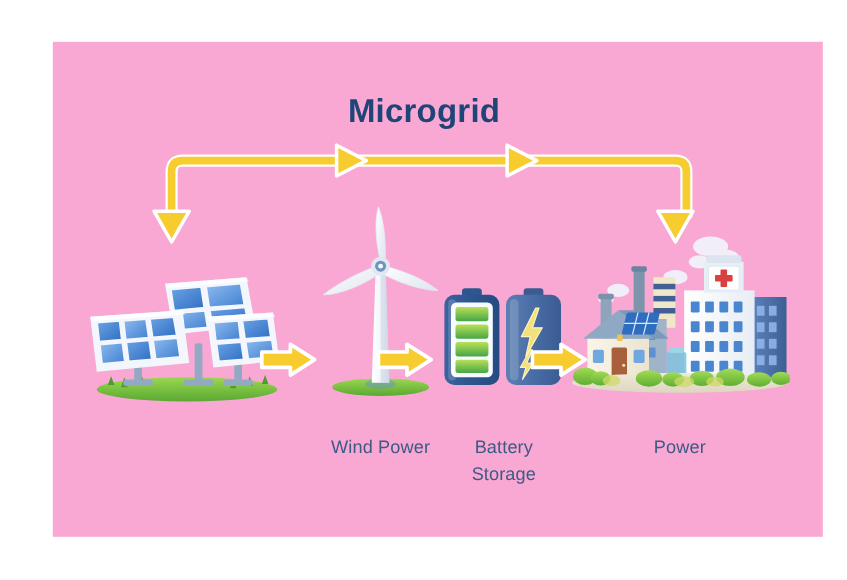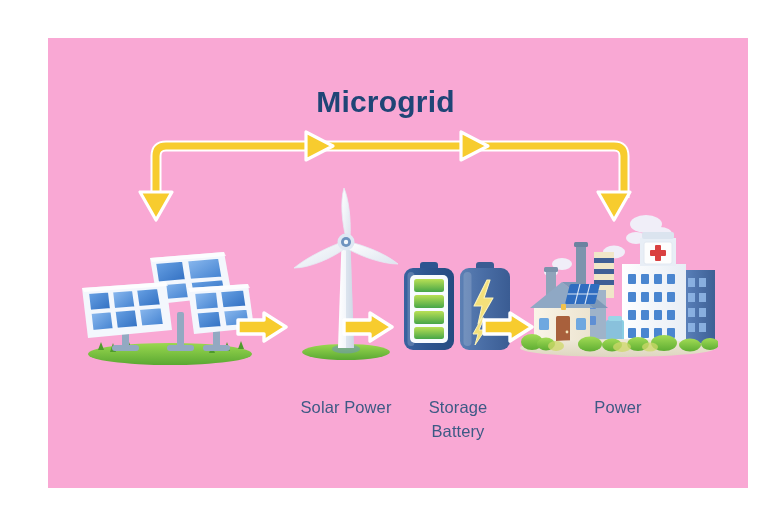--- a/index.html
+++ b/index.html
@@ -190,21 +190,21 @@
           <path d="M80 52 C 76 36, 74 16, 78 2 C 83 14, 85 34, 84 52 Z"></path>
           <path d="M76 56 C 60 62, 40 72, 28 82 C 44 82, 66 72, 80 62 Z"></path>
           <path d="M84 56 C 100 60, 120 68, 132 78 C 116 78, 94 70, 80 62 Z"></path>
         </g>
 
         <circle cx="80" cy="56" r="8.5" fill="#dfe8f3"></circle>
         <circle cx="80" cy="56" r="5" fill="#6e93bf"></circle>
         <circle cx="80" cy="56" r="2.2" fill="#f4f8fc"></circle>
       </svg>
     </div>
-    <div class="node-label" style="left:218px; top:358px; width:160px;">Solar Power</div>
+    <div class="node-label" style="left:218px; top:358px; width:160px;">Wind Power</div>
 
     <div class="connector" style="left:294px; top:272px; width:52px; height:34px;">
       <svg width="52" height="34" viewBox="0 0 52 34">
         <polygon points="2,10 28,10 28,3 50,17 28,31 28,24 2,24" fill="#f7cc2e" stroke="#ffffff" stroke-width="3.4" stroke-linejoin="round"></polygon>
       </svg>
     </div>
 
     <div class="node" style="left:340px; top:208px; width:140px; height:120px;">
       <svg width="140" height="120" viewBox="0 0 140 120">
         <defs>
@@ -238,22 +238,22 @@
         <g transform="translate(72,16)">
           <rect x="16" y="0" width="18" height="9" rx="3" fill="#3a5c93"></rect>
           <rect x="0" y="6" width="50" height="82" rx="9" fill="url(#batCaseB)"></rect>
           <rect x="3.5" y="10" width="8" height="74" rx="4" fill="#ffffff" opacity="0.16"></rect>
           <polygon points="27,18 14,44 22,44 18,62 33,36 24,36 30,18" fill="#f4e07a" stroke="#fdf3ba" stroke-width="1.1" stroke-linejoin="round"></polygon>
           <polygon points="22,56 13,72 18,72 15,83 25,68 19,68 24,56" fill="#f4e07a" stroke="#fdf3ba" stroke-width="1" stroke-linejoin="round"></polygon>
         </g>
       </svg>
     </div>
     <div class="node-label" style="left:340px; top:358px; width:140px;">
+      <div>Battery</div>
       <div>Storage</div>
-      <div>Battery</div>
     </div>
 
     <div class="connector" style="left:434px; top:272px; width:52px; height:34px;">
       <svg width="52" height="34" viewBox="0 0 52 34">
         <polygon points="2,10 28,10 28,3 50,17 28,31 28,24 2,24" fill="#f7cc2e" stroke="#ffffff" stroke-width="3.4" stroke-linejoin="round"></polygon>
       </svg>
     </div>
 
     <div class="node" style="left:470px; top:170px; width:200px; height:158px;">
       <svg width="200" height="158" viewBox="0 0 200 158">

